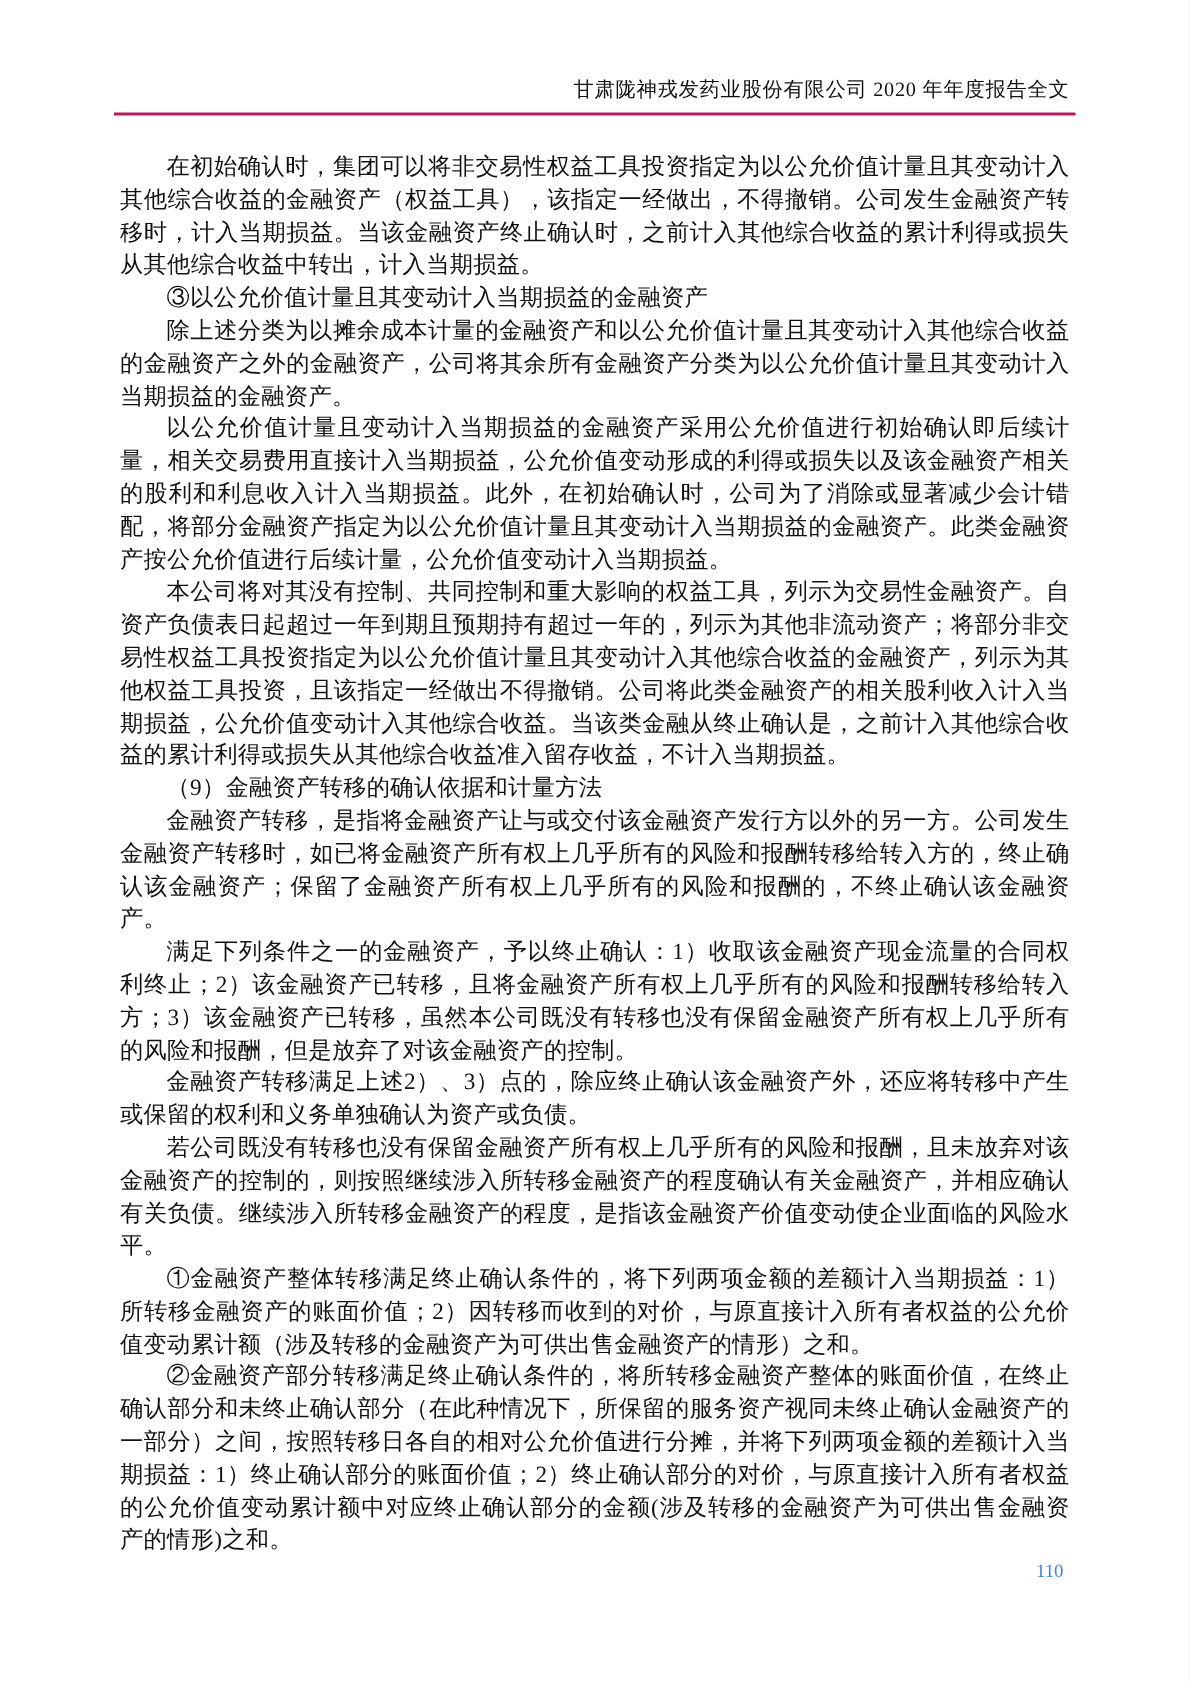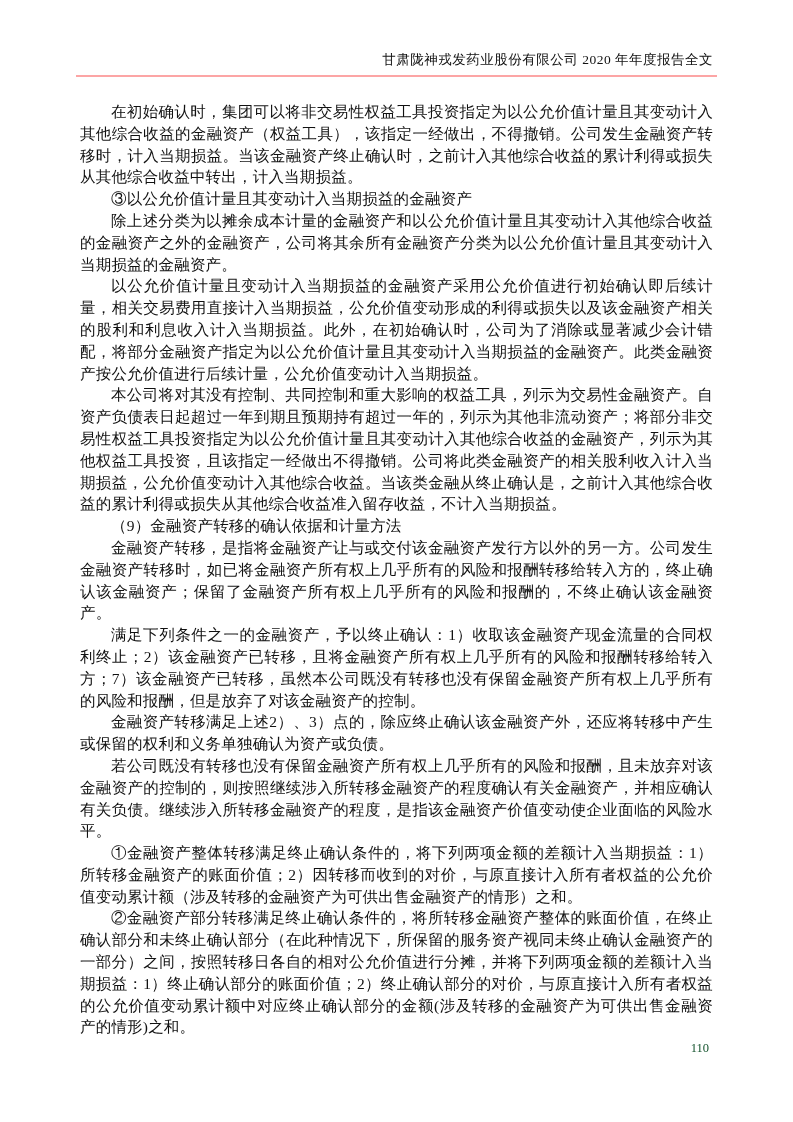--- a/index.html
+++ b/index.html
@@ -13,21 +13,21 @@
     height: 1122px;
     margin: 0 auto;
     background: #ffffff;
     box-sizing: border-box;
     padding: 52px 80px 0 80px;
     font-family: "Liberation Serif", "DejaVu Serif", serif;
     color: #111111;
     overflow: hidden;
   }
   .header {
-    border-bottom: 2px solid #fca5a5;
+    border-bottom: 2px solid #be185d;
     margin: 0 -4px;
     padding: 0 4px 7px 4px;
   }
   .header-title {
     text-align: right;
     font-size: 13.5px;
     line-height: 16px;
     letter-spacing: 0.5px;
     white-space: nowrap;
   }
@@ -43,21 +43,21 @@
     letter-spacing: 0.2px;
     word-break: break-all;
   }
   .footer {
     position: absolute;
     top: 1038px;
     right: 84px;
   }
   .page-number {
     font-size: 12.5px;
-    color: #14532d;
+    color: #3b82f6;
   }
 </style>
 </head>
 <body>
 
 <div class="page">
   <div class="header">
     <div class="header-title">甘肃陇神戎发药业股份有限公司 2020 年年度报告全文</div>
   </div>
 
@@ -72,21 +72,21 @@
 
       <p class="para">以公允价值计量且变动计入当期损益的金融资产采用公允价值进行初始确认即后续计量，相关交易费用直接计入当期损益，公允价值变动形成的利得或损失以及该金融资产相关的股利和利息收入计入当期损益。此外，在初始确认时，公司为了消除或显著减少会计错配，将部分金融资产指定为以公允价值计量且其变动计入当期损益的金融资产。此类金融资产按公允价值进行后续计量，公允价值变动计入当期损益。</p>
 
       <p class="para">本公司将对其没有控制、共同控制和重大影响的权益工具，列示为交易性金融资产。自资产负债表日起超过一年到期且预期持有超过一年的，列示为其他非流动资产；将部分非交易性权益工具投资指定为以公允价值计量且其变动计入其他综合收益的金融资产，列示为其他权益工具投资，且该指定一经做出不得撤销。公司将此类金融资产的相关股利收入计入当期损益，公允价值变动计入其他综合收益。当该类金融从终止确认是，之前计入其他综合收益的累计利得或损失从其他综合收益准入留存收益，不计入当期损益。</p>
 
       <p class="para">（9）金融资产转移的确认依据和计量方法</p>
 
       <p class="para">金融资产转移，是指将金融资产让与或交付该金融资产发行方以外的另一方。公司发生金融资产转移时，如已将金融资产所有权上几乎所有的风险和报酬转移给转入方的，终止确认该金融资产；保留了金融资产所有权上几乎所有的风险和报酬的，不终止确认该金融资产。</p>
 
 
-      <p class="para">满足下列条件之一的金融资产，予以终止确认：1）收取该金融资产现金流量的合同权利终止；2）该金融资产已转移，且将金融资产所有权上几乎所有的风险和报酬转移给转入方；7）该金融资产已转移，虽然本公司既没有转移也没有保留金融资产所有权上几乎所有的风险和报酬，但是放弃了对该金融资产的控制。</p>
+      <p class="para">满足下列条件之一的金融资产，予以终止确认：1）收取该金融资产现金流量的合同权利终止；2）该金融资产已转移，且将金融资产所有权上几乎所有的风险和报酬转移给转入方；3）该金融资产已转移，虽然本公司既没有转移也没有保留金融资产所有权上几乎所有的风险和报酬，但是放弃了对该金融资产的控制。</p>
 
       <p class="para">金融资产转移满足上述2）、3）点的，除应终止确认该金融资产外，还应将转移中产生或保留的权利和义务单独确认为资产或负债。</p>
 
       <p class="para">若公司既没有转移也没有保留金融资产所有权上几乎所有的风险和报酬，且未放弃对该金融资产的控制的，则按照继续涉入所转移金融资产的程度确认有关金融资产，并相应确认有关负债。继续涉入所转移金融资产的程度，是指该金融资产价值变动使企业面临的风险水平。</p>
 
       <p class="para">①金融资产整体转移满足终止确认条件的，将下列两项金额的差额计入当期损益：1）所转移金融资产的账面价值；2）因转移而收到的对价，与原直接计入所有者权益的公允价值变动累计额（涉及转移的金融资产为可供出售金融资产的情形）之和。</p>
 
       <p class="para">②金融资产部分转移满足终止确认条件的，将所转移金融资产整体的账面价值，在终止确认部分和未终止确认部分（在此种情况下，所保留的服务资产视同未终止确认金融资产的一部分）之间，按照转移日各自的相对公允价值进行分摊，并将下列两项金额的差额计入当期损益：1）终止确认部分的账面价值；2）终止确认部分的对价，与原直接计入所有者权益的公允价值变动累计额中对应终止确认部分的金额(涉及转移的金融资产为可供出售金融资产的情形)之和。</p>
 
     </div>

